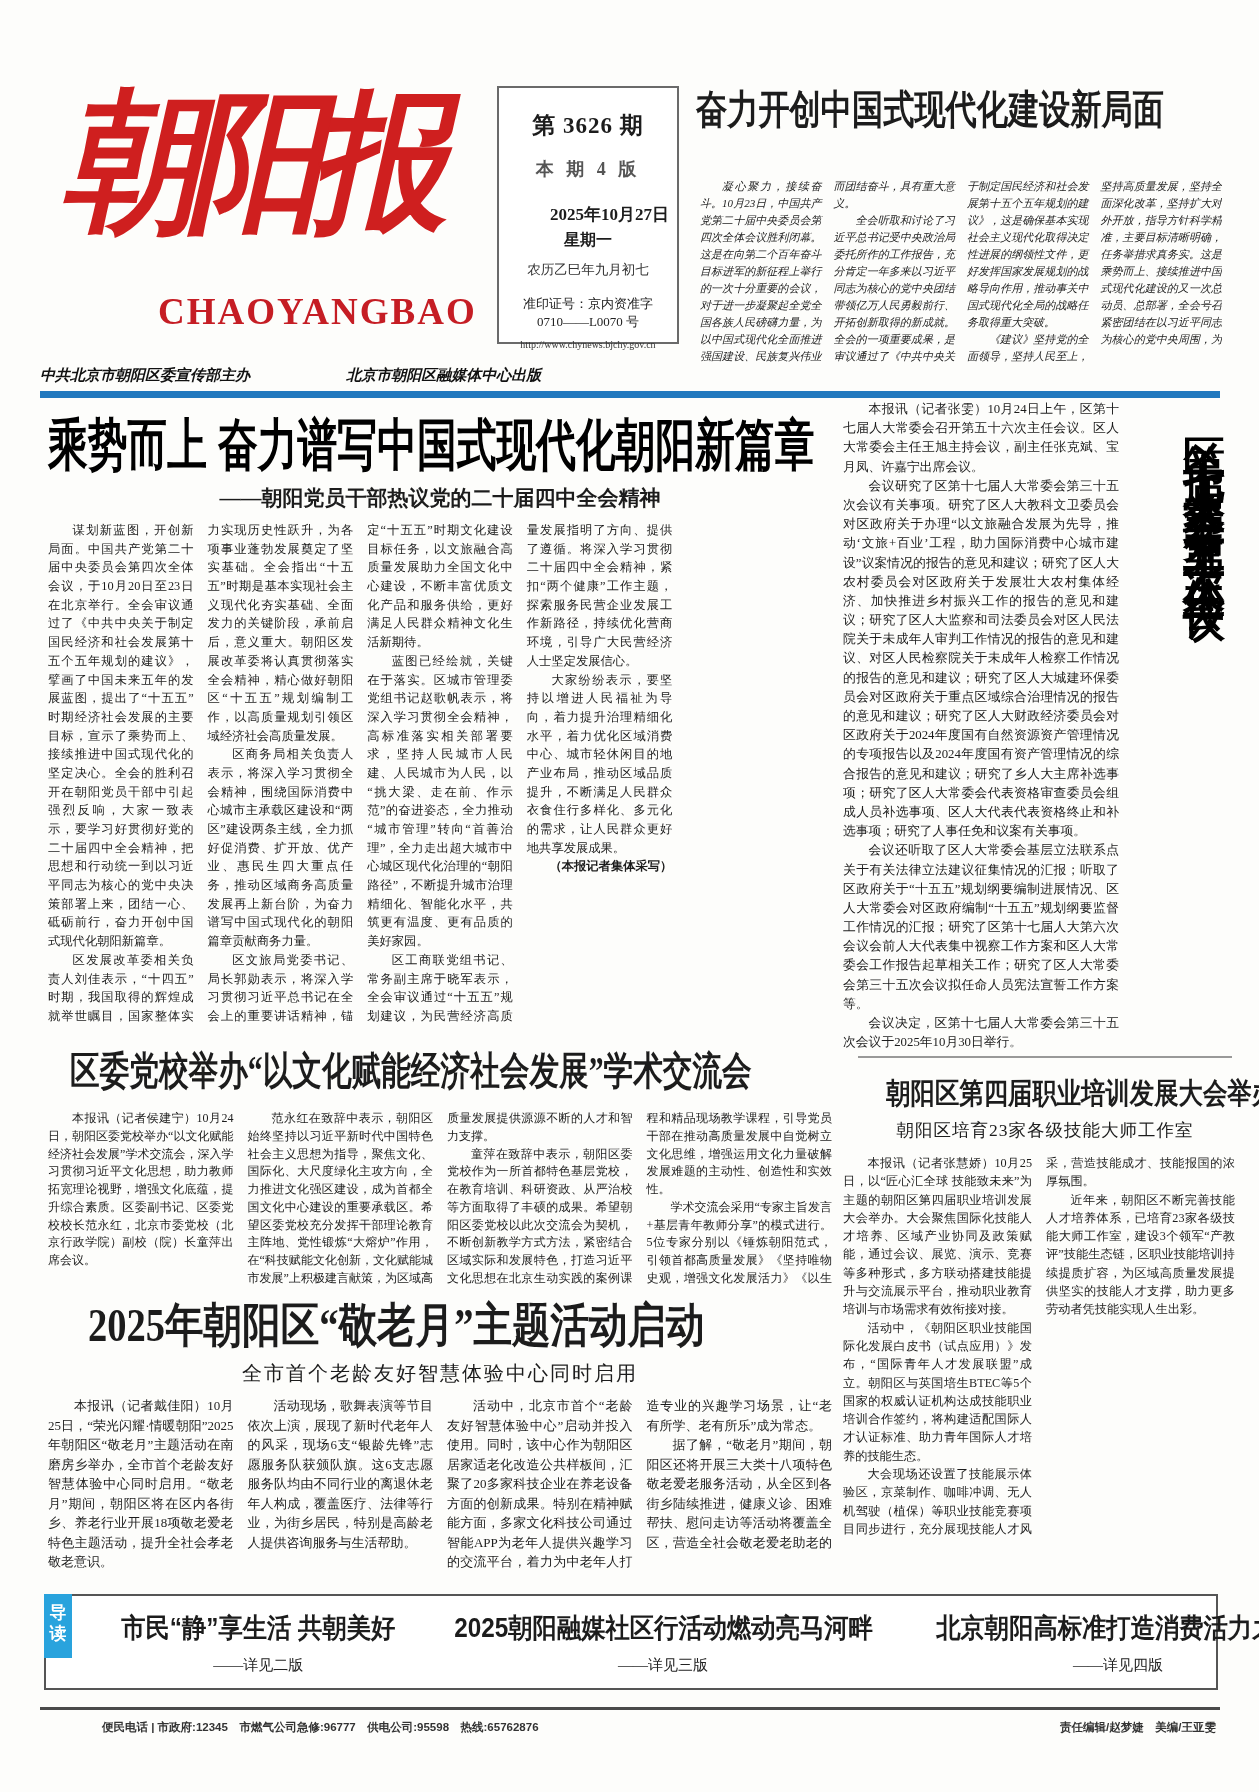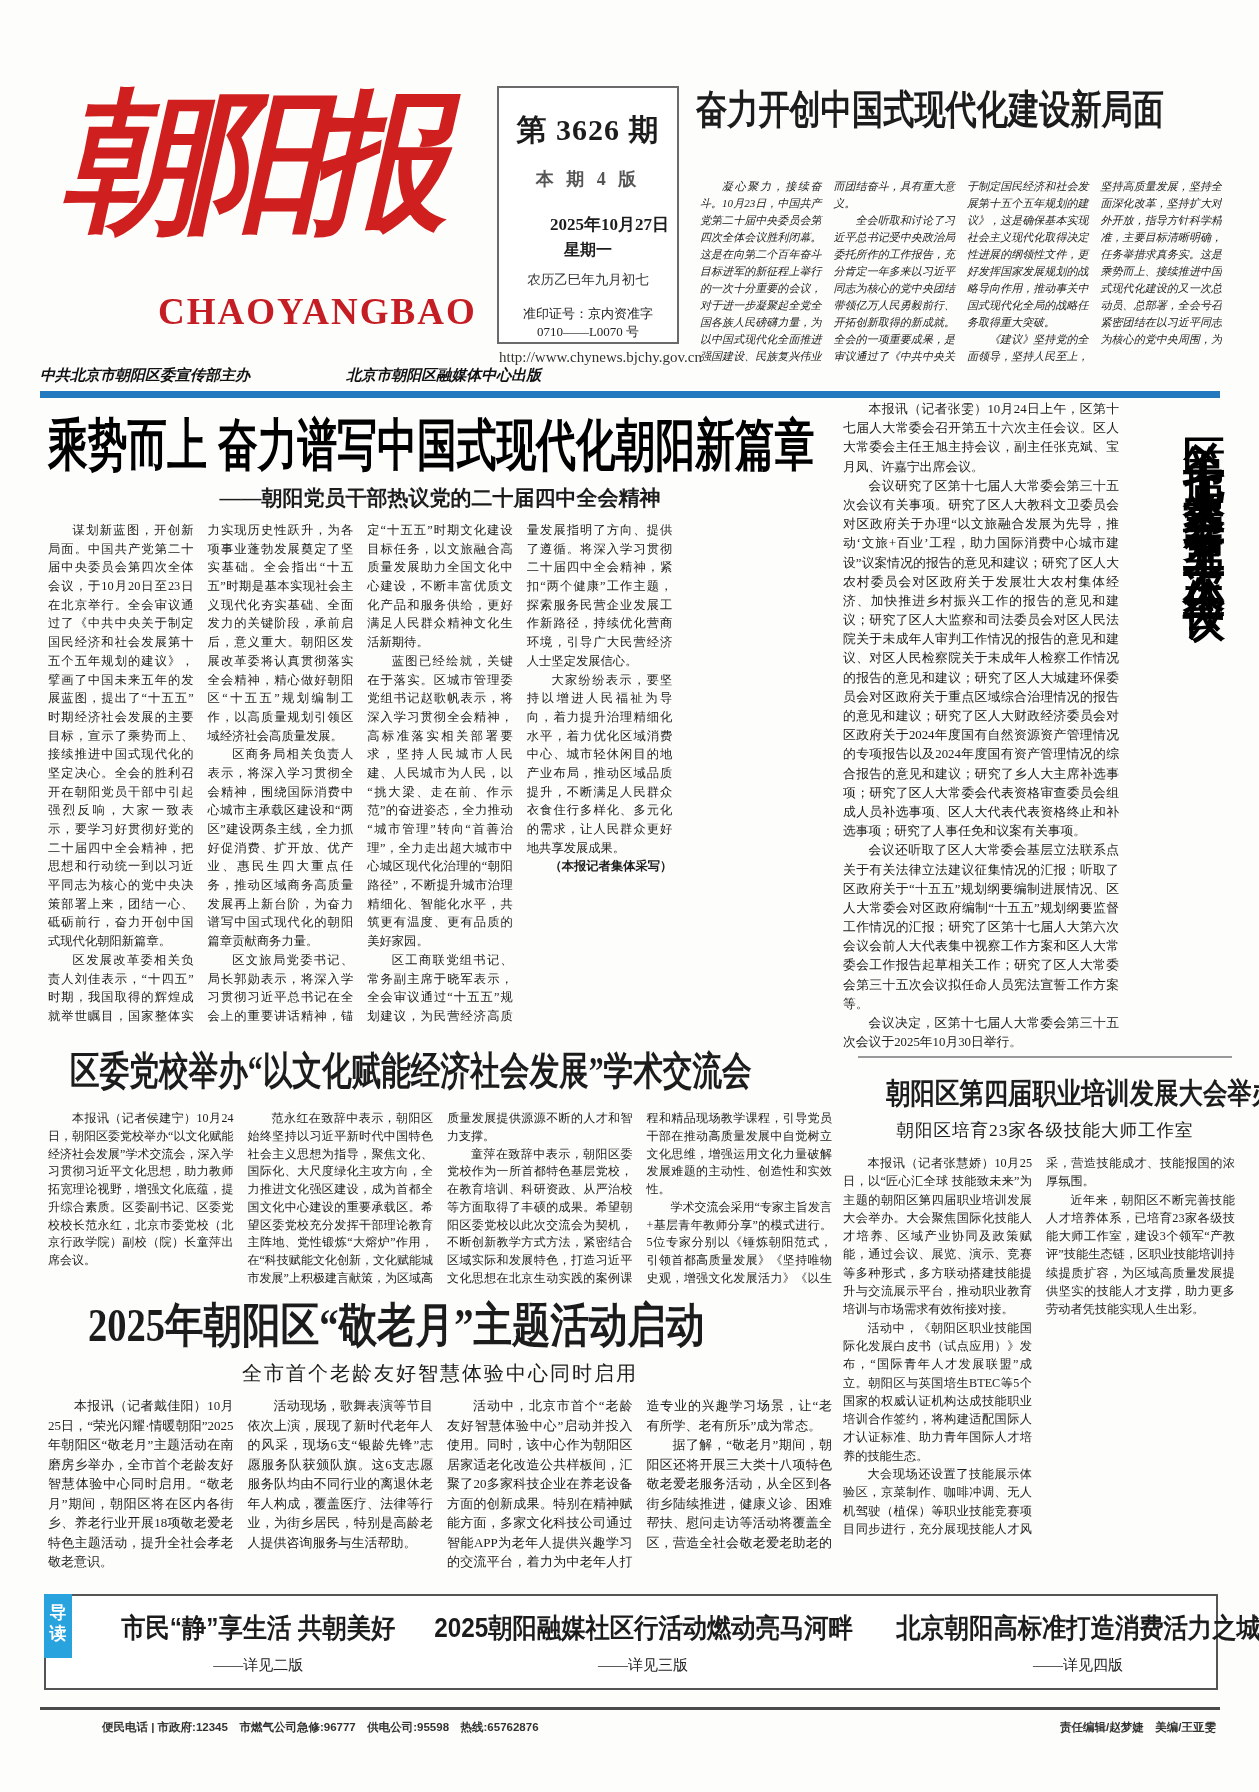--- a/index.html
+++ b/index.html
@@ -25,27 +25,27 @@
   .masthead-latin{
     left:158px;top:290px;width:340px;
     font-size:37px;font-weight:bold;color:#c51d24;letter-spacing:2px;
     font-family:"Liberation Serif",serif;white-space:nowrap;
   }
   
   .issue-box{
     left:497px;top:86px;width:182px;height:258px;border:2px solid #6a6a6a;
     text-align:center;padding-top:22px;box-sizing:border-box;background:#fff;
   }
-  .issue-no{font-size:30px;font-weight:bold;letter-spacing:1px;}
+  .issue-no{font-size:23px;font-weight:bold;letter-spacing:1px;}
   .issue-pages{font-size:18px;font-weight:bold;color:#555;letter-spacing:4px;margin-top:16px;}
   .issue-date{font-size:17px;font-weight:bold;margin-top:22px;padding-left:43px;}
   .issue-week{font-size:16px;font-weight:bold;margin-top:4px;}
   .issue-lunar{font-size:13.5px;margin-top:10px;color:#333;}
   .issue-lic{font-size:13px;margin-top:16px;color:#222;}
-  .issue-web{font-size:15px;margin-top:8px;color:#333;font-family:Liberation Serif, serif;}
+  .issue-web{font-size:10px;margin-top:8px;color:#333;font-family:Liberation Serif, serif;}
   
   .a-head{
     left:696px;top:82px;width:530px;
     font-size:40px;font-weight:bold;white-space:nowrap;
     transform:scaleX(.78);transform-origin:left top;letter-spacing:0px;
   }
   .a-body{
     left:700px;top:178px;width:522px;height:192px;
     column-count:4;column-gap:12px;column-fill:auto;overflow:hidden;
     font-size:11px;line-height:1.55;text-align:justify;font-style:italic;color:#222;
@@ -123,21 +123,21 @@
     box-sizing:border-box;background:#fff;
   }
   .daodu-tab{
     position:absolute;left:-2px;top:-2px;width:28px;height:64px;
     background:var(--daodu-blue);color:#fff;text-align:center;
     font-size:17px;font-weight:bold;line-height:1.25;padding-top:8px;box-sizing:border-box;
     font-family:"Liberation Sans",sans-serif;
   }
   .daodu-items{
     position:absolute;left:60px;top:0;right:6px;height:100%;
-    display:flex;justify-content:space-around;align-items:flex-start;padding-top:14px;box-sizing:border-box;
+    display:flex;justify-content:space-around;align-items:flex-start;padding-top:14px;box-sizing:border-box;gap:20px;
   }
   .daodu-item{text-align:center;}
   .daodu-title{
     font-size:27px;font-weight:900;white-space:nowrap;
     font-family:"Liberation Sans","DejaVu Sans",sans-serif;letter-spacing:0;
     transform:scaleX(.9);transform-origin:center top;
   }
   .daodu-ref{font-size:15px;margin-top:10px;color:#222;}
   
   .footer-rule{left:40px;top:1707px;width:1180px;height:3px;background:#4a4a4a;}

